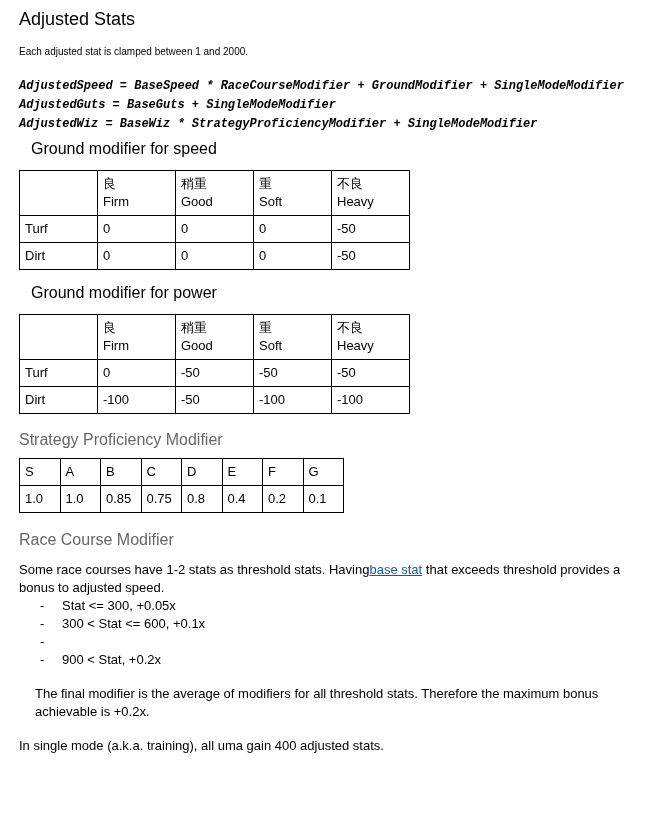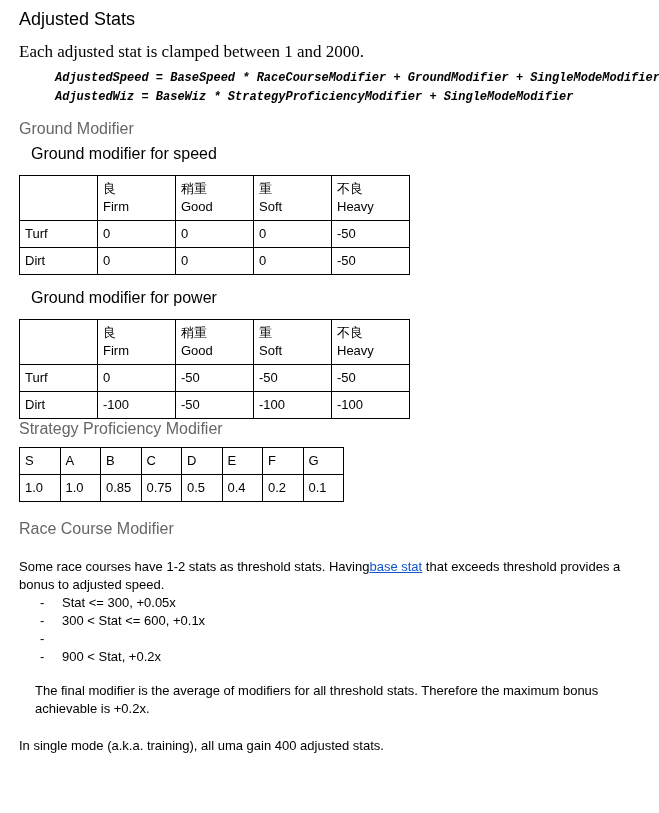--- a/index.html
+++ b/index.html
@@ -18,47 +18,45 @@
     width: 554px;
   }
   .doc-title {
     font-size: 18px;
     font-weight: 400;
     line-height: 22px;
     margin: 0;
     color: #000000;
   }
   .intro {
-    font-size: 17px;
+    font-size: 10px;
     line-height: 19px;
-    margin: 12px 0 8px 0;
-    font-family: Liberation Serif, serif;
+    margin: 12px 0 16px 0;
   }
   .formulas {
     margin: 0;
   }
   .formula-line {
     font-family: "Liberation Mono", monospace;
     font-style: italic;
     font-weight: bold;
     font-size: 12px;
     line-height: 19px;
     white-space: nowrap;
     color: #000000;
-    margin-left: 36px;
   }
   .section-heading {
     font-size: 16px;
     font-weight: 400;
     line-height: 20px;
     color: #666666;
     margin: 0;
   }
   .h-ground   { margin-top: 12px; }
-  .h-strategy { }
+  .h-strategy { margin-top: 16px; }
   .h-race     { margin-top: 17px; }
   .h-single   { margin-top: 16px; }
 
   .table-label {
     font-size: 16px;
     line-height: 18px;
     margin: 12px;
   }
   .label-speed { margin-top: 6px; }
   .label-power { margin-top: 14px; }
@@ -78,21 +76,21 @@
     line-height: 18px;
     padding: 4px 5px;
     vertical-align: top;
     overflow: hidden;
   }
   .hdr-line { display: block; }
 
   .para {
     font-size: 13px;
     line-height: 18px;
-    margin: 19px 0 0 0;
+    margin: 11px 0 0 0;
     width: 626px;
   }
   .para-note { margin: 16px; }
   a.doc-link {
     color: #1155cc;
     text-decoration: underline;
     cursor: pointer;
   }
   .dash-list { margin: 0; }
   .dash-item {
@@ -111,24 +109,24 @@
 <body>
 
 <div class="page">
 
   <h1 class="doc-title">Adjusted Stats</h1>
 
   <p class="intro">Each adjusted stat is clamped between 1 and 2000.</p>
 
   <div class="formulas">
     <div class="formula-line">AdjustedSpeed = BaseSpeed * RaceCourseModifier + GroundModifier + SingleModeModifier</div>
+    <div class="formula-line">AdjustedGuts = BaseGuts + SingleModeModifier</div>
     <div class="formula-line">AdjustedWiz = BaseWiz * StrategyProficiencyModifier + SingleModeModifier</div>
   </div>
 
-  <h2 class="section-heading h-ground">Ground Modifier</h2>
 
   <p class="table-label label-speed">Ground modifier for speed</p>
 
   <table class="ground-table">
     <tbody>
       <tr>
         <td></td>
         <td>
           <span class="hdr-line">良</span>
           <span class="hdr-line">Firm</span>
@@ -215,21 +213,21 @@
         <td>D</td>
         <td>E</td>
         <td>F</td>
         <td>G</td>
       </tr>
       <tr>
         <td>1.0</td>
         <td>1.0</td>
         <td>0.85</td>
         <td>0.75</td>
-        <td>0.5</td>
+        <td>0.8</td>
         <td>0.4</td>
         <td>0.2</td>
         <td>0.1</td>
       </tr>
     </tbody>
   </table>
 
   <h2 class="section-heading h-race">Race Course Modifier</h2>
 
   <p class="para"><span>Some race courses have 1-2 stats as threshold stats. Having</span><a class="doc-link">base stat</a><span> that exceeds threshold provides a bonus to adjusted speed.</span></p>

